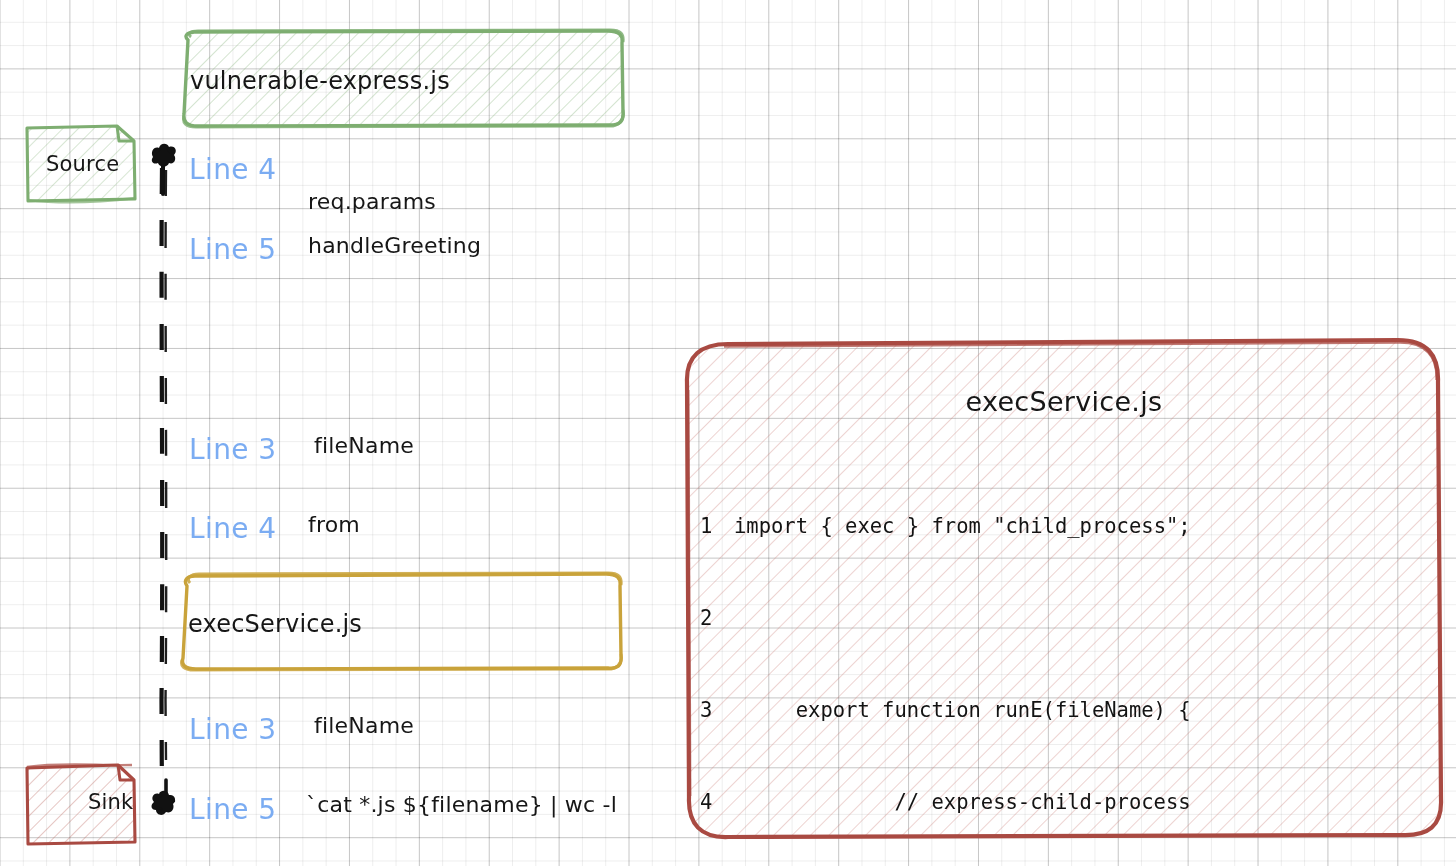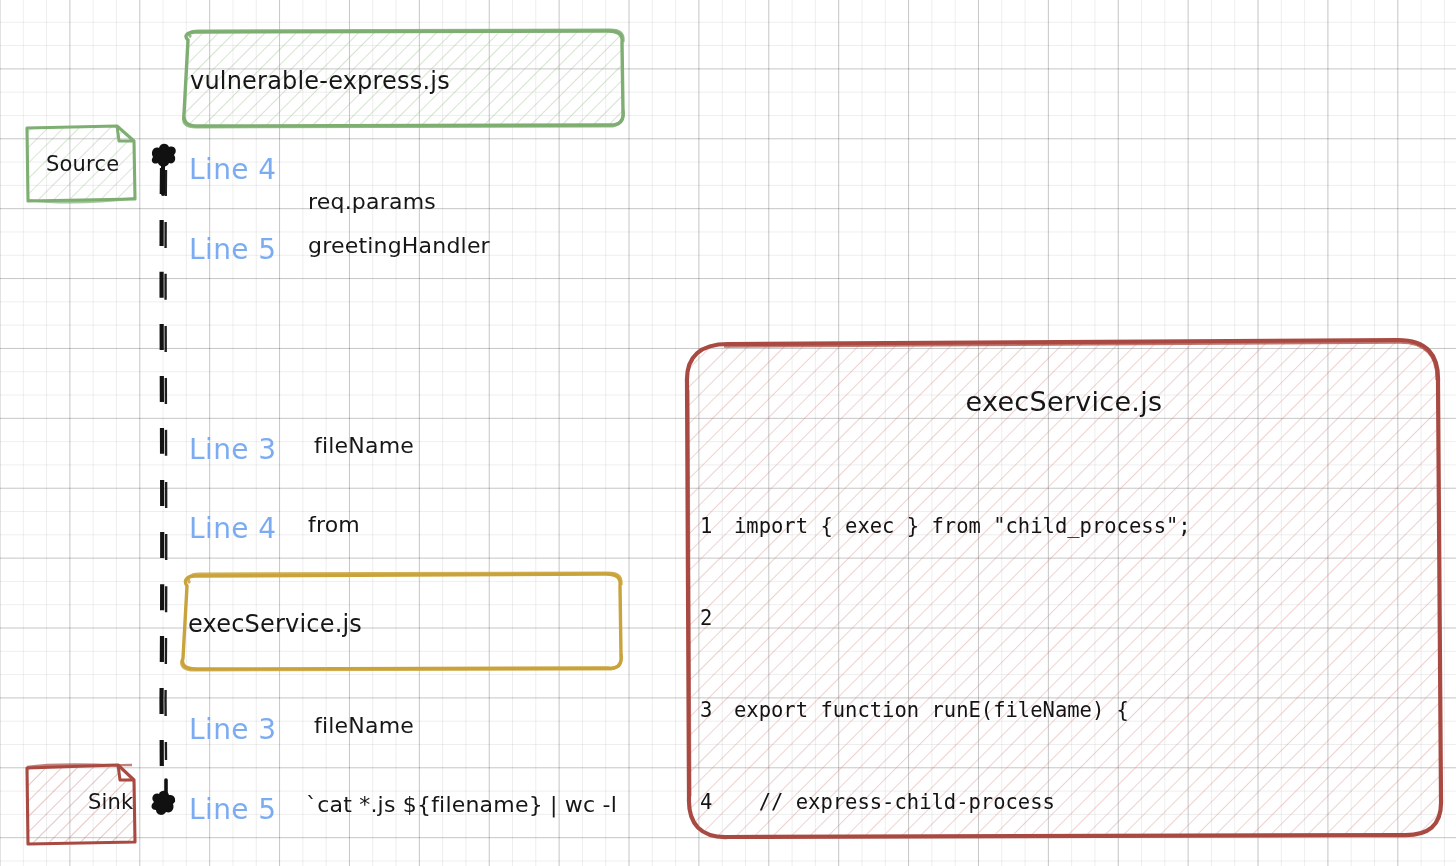--- a/index.html
+++ b/index.html
@@ -74,21 +74,21 @@
   #code-body{
     position:absolute;left:16px;top:114px;
     font-family:"DejaVu Sans Mono", monospace;
     font-size:20.5px;
     line-height:30.6px;
     color:#131313;
     white-space:pre;
   }
   .cl{display:flex;}
   .cl .num{width:34px;flex:0 0 34px;text-align:left;}
-  .cl .src{flex:1 1 auto;white-space:pre;}
+  .cl .src{flex:1 1 auto;white-space:pre;text-align:right;}
 
   
   #taint-path{position:absolute;left:0;top:0;overflow:visible;}
 
   
   .pin{position:absolute;overflow:visible;}
 </style>
 </head>
 <body>
 
@@ -135,21 +135,21 @@
     <path d="M10,12 L14,9 M22,9 L25,13 M9,20 L13,22" stroke="#111" stroke-width="2.6" stroke-linecap="round"></path>
   </svg>
 
   <div class="row" style="left:0;top:0;">
     <span class="lineno" style="left:189px;top:153px;">Line 4</span>
     <span class="expr" style="left:308px;top:153px;margin-top:36px;">req.params</span>
   </div>
 
   <div class="row" style="left:0;top:0;">
     <span class="lineno" style="left:189px;top:233px;">Line 5</span>
-    <span class="expr" style="left:308px;top:233px;">greetingHandler</span>
+    <span class="expr" style="left:308px;top:233px;">handleGreeting</span>
   </div>
 
 
   <div class="row" style="left:0;top:0;">
     <span class="lineno" style="left:189px;top:433px;">Line 3</span>
     <span class="expr" style="left:314px;top:433px;">fileName</span>
   </div>
 
   <div class="row" style="left:0;top:0;">
     <span class="lineno" style="left:189px;top:512px;">Line 4</span>

